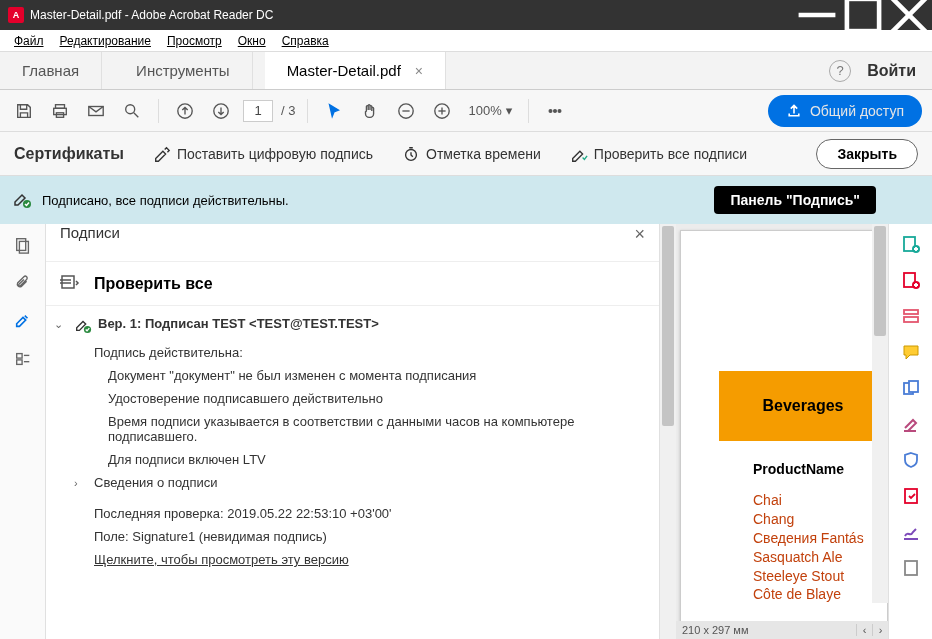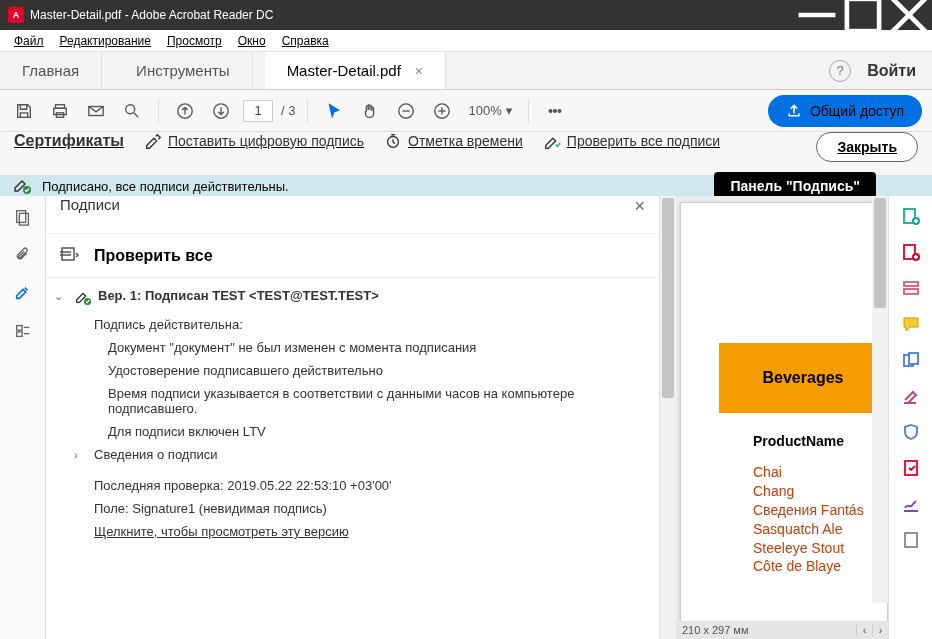--- a/index.html
+++ b/index.html
@@ -27,31 +27,31 @@
 .tabstrip .login { font-size:16px; color:#333; font-weight:600; }
 
 
 .toolbar { height: 42px; background:#f7f7f7; border-bottom:1px solid #ddd; display:flex; align-items:center; padding:0 10px; gap:8px; }
 .tb-icon { width:28px; height:28px; display:flex; align-items:center; justify-content:center; color:#555; }
 .tb-icon svg { width:18px; height:18px; stroke:#555; fill:none; stroke-width:1.5; }
 .tb-sep { width:1px; height:24px; background:#ddd; margin:0 4px; }
 .page-input { width:30px; height:22px; border:1px solid #ccc; text-align:center; font-size:13px; color:#444; }
 .page-total { font-size:13px; color:#555; }
 .zoom { font-size:13px; color:#555; padding:0 4px; display:flex; align-items:center; gap:4px;}
-.share-btn { margin-left:auto; background:#0071e3; color:#000000; border:none; border-radius:20px; height:32px; padding:0 18px; font-size:14px; display:flex; align-items:center; gap:8px; cursor:pointer; }
-
-
-.certbar { height: 44px; background:#f7f7f7; border-bottom:1px solid #ddd; display:flex; align-items:flex-start; padding:0 14px; gap:20px; font-size:14px;text-decoration:underline; }
+.share-btn { margin-left:auto; background:#0071e3; color:#e5e5e5; border:none; border-radius:20px; height:32px; padding:0 18px; font-size:14px; display:flex; align-items:center; gap:8px; cursor:pointer; }
+
+
+.certbar { height: 44px; background:#f7f7f7; border-bottom:1px solid #ddd; display:flex; align-items:center; padding:0 14px; gap:29px; font-size:14px; }
 .certbar .cert-title { font-weight:600; font-size:16px; color:#333; }
 .certbar .cert-action { display:flex; align-items:center; gap:6px; color:#333; }
 .certbar .cert-action svg { width:18px; height:18px; }
 .certbar .close-btn { margin-left:auto; border:1px solid #666; background:#fff; border-radius:18px; height:30px; padding:0 20px; font-size:14px; font-weight:600; cursor:pointer; }
 
 
-.signedbar { height: 20px; background:#cfe8ee; display:flex; align-items:center; padding:0 12px; font-size:13px; }
+.signedbar { height: 48px; background:#cfe8ee; display:flex; align-items:center; padding:0 12px; font-size:13px; }
 .signedbar .sig-icon { margin-right:10px; }
 .signedbar .panel-btn { margin-left:auto; background:#000; color:#fff; border:none; border-radius:4px; height:28px; padding:0 16px; font-size:14px; font-weight:600; }
 .signedbar .rtool-spacer { width:44px; }
 
 
 .main { flex:1; display:flex; min-height:0; }
 .leftrail { width:46px; background:#fafafa; border-right:1px solid #e0e0e0; display:flex; flex-direction:column; align-items:center; padding-top:10px; gap:16px; }
 .leftrail .rail-icon { width:22px; height:22px; display:flex; align-items:center; justify-content:center; color:#666; }
 .leftrail .rail-icon.active { color:#0071e3; position:relative; }
 .leftrail .rail-icon svg { width:18px; height:18px; }

